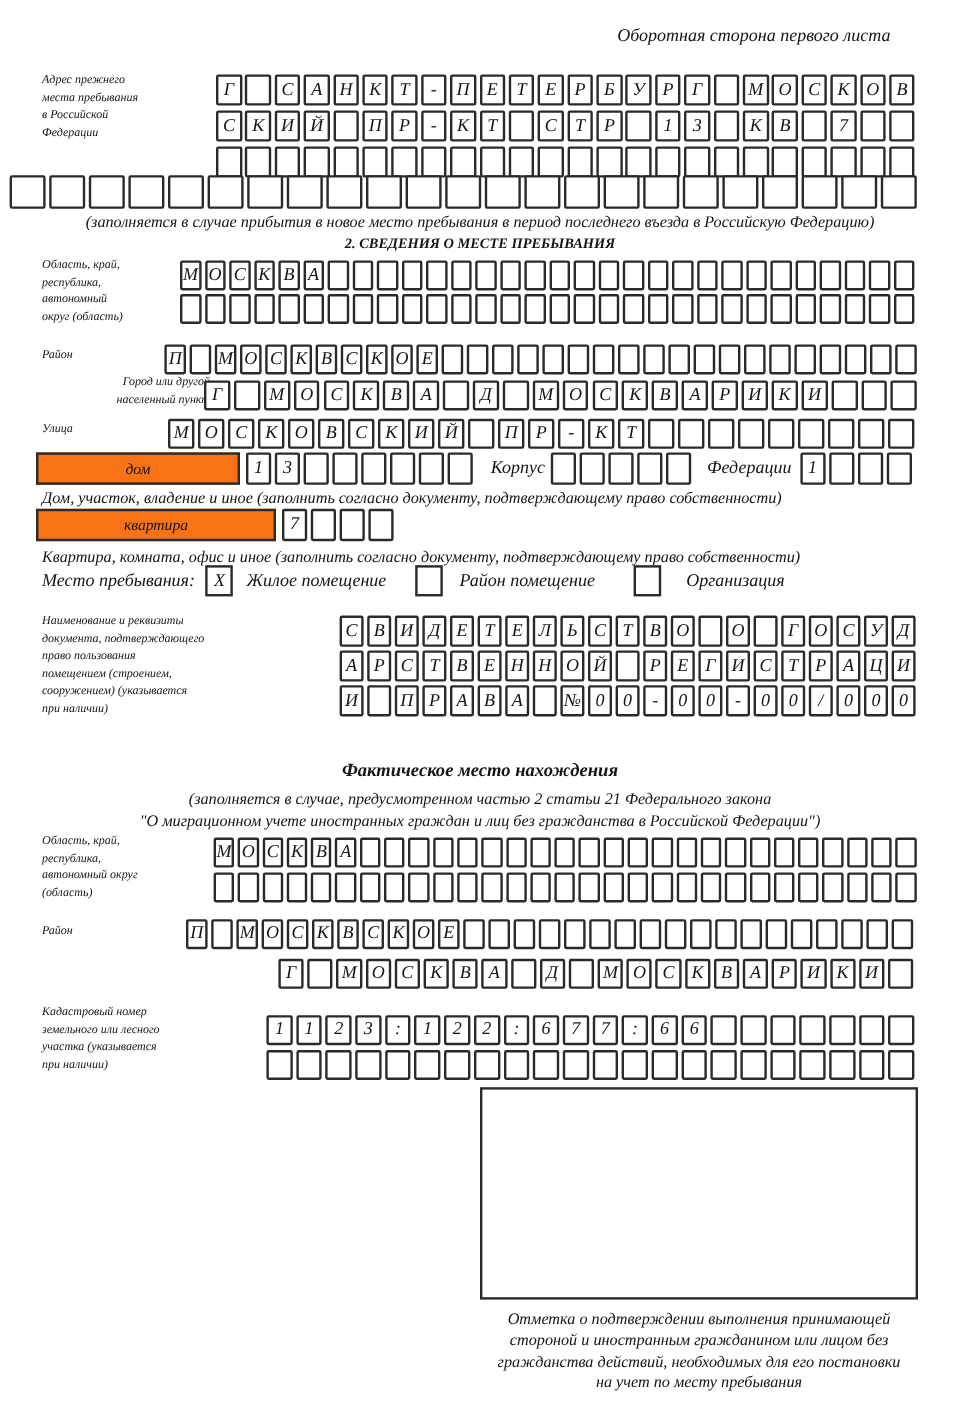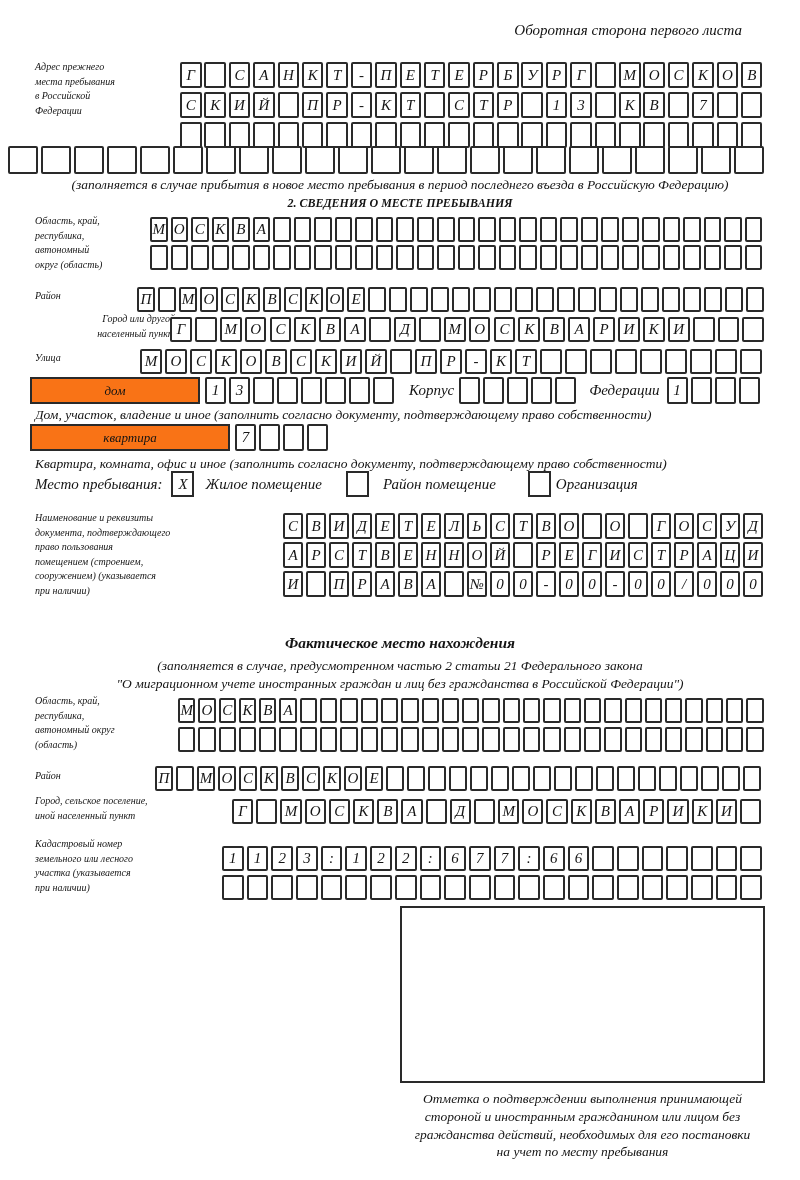--- a/index.html
+++ b/index.html
@@ -347,21 +347,21 @@
   </div>
   <div class="abs note" style="left:35px; top:456px;">Квартира, комната, офис и иное (заполнить согласно документу, подтверждающему право собственности)</div>
 
   <div class="abs row" style="left:35px; top:471px;text-align:center;">
     <span class="inl">Место пребывания:</span>
     <span class="chk" style="margin-left:9px;">X</span>
     <span class="inl" style="margin-left:11px;">Жилое помещение</span>
     <span class="chk" style="margin-left:24px;"></span>
     <span class="inl" style="margin-left:14px;">Район помещение</span>
     <span class="chk" style="margin-left:32px;"></span>
-    <span class="inl" style="margin-left:5px;">Организация</span>
+    <span class="inl" style="margin-left:21px;">Организация</span>
   </div>
 
   <div class="abs label" style="left:35px; top:511px; width:245px;">Наименование и реквизиты
 документа, подтверждающего
 право пользования
 помещением (строением,
 сооружением) (указывается
 при наличии)</div>
   <div class="abs cells" style="left:283px; top:513px; --w:20px; --g:3px; --h:26px;">
       <div class="cell">С</div>
@@ -530,22 +530,20 @@
       <div class="cell"></div>
       <div class="cell"></div>
       <div class="cell"></div>
       <div class="cell"></div>
       <div class="cell"></div>
       <div class="cell"></div>
       <div class="cell"></div>
       <div class="cell"></div>
     </div>
 
-  <div class="abs label" style="left:35px; top:794px; width:215px;">Город, сельское поселение,
-иной населенный пункт</div>
   <div class="abs cells" style="left:232px; top:799px; --w:21.2px; --g:3px; --h:25px;">
       <div class="cell">Г</div>
       <div class="cell"></div>
       <div class="cell">М</div>
       <div class="cell">О</div>
       <div class="cell">С</div>
       <div class="cell">К</div>
       <div class="cell">В</div>
       <div class="cell">А</div>
       <div class="cell"></div>

